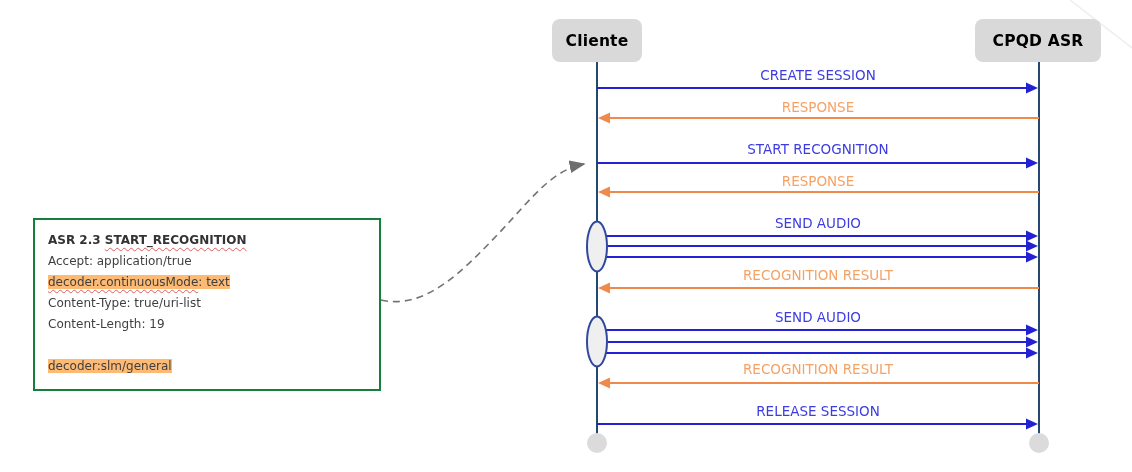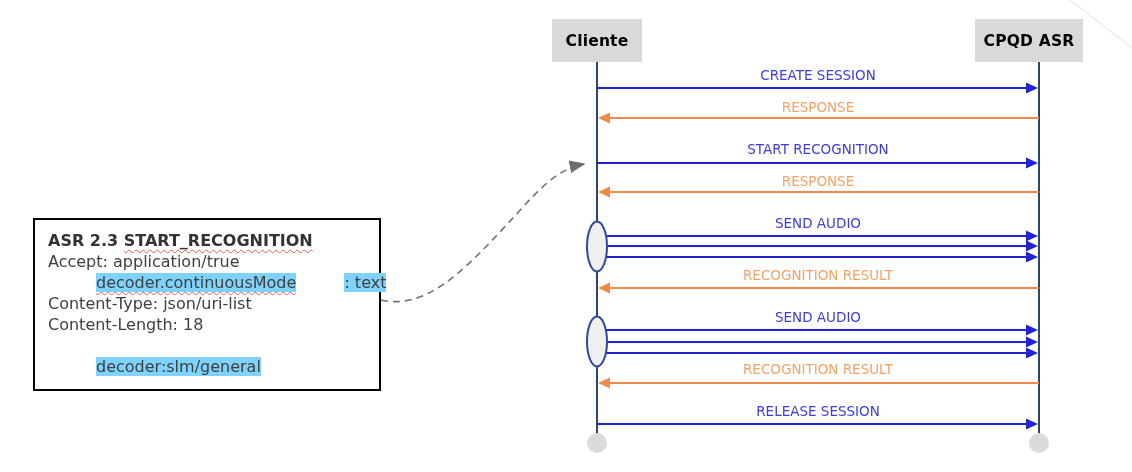--- a/index.html
+++ b/index.html
@@ -9,36 +9,36 @@
     background:#ffffff;
     overflow:hidden;
     font-family:"DejaVu Sans",sans-serif;
   }
   #diagram-svg{position:absolute;left:0;top:0;}
   #diagram-svg text{font-family:"DejaVu Sans",sans-serif;}
   .actor{
     position:absolute;
     box-sizing:border-box;
     background:#d9d9d9;
-    border-radius:0;
+    border-radius:8px;
     display:flex;align-items:center;justify-content:center;
     font-weight:bold;font-size:15.5px;color:#000;
     letter-spacing:.2px;
   }
   .note{
     position:absolute;
     box-sizing:border-box;
     background:#ffffff;
-    border:2px solid #000000;
+    border:2px solid #15803d;
     padding:10px 13px 8px 13px;
-    font-size:16px;line-height:21px;color:#3f3f3f;
+    font-size:12px;line-height:21px;color:#3f3f3f;
   }
   .note-line{white-space:pre;min-height:21px;}
   .seg.b{font-weight:bold;color:#333333;}
-  .seg.hl{background:#7dd3fc;margin-left:48px;}
+  .seg.hl{background:#fdba74;}
   .seg.sq{
     text-decoration-line:underline;
     text-decoration-style:wavy;
     text-decoration-color:#e05d5d;
     text-decoration-thickness:1px;
     text-underline-offset:3px;
     text-decoration-skip-ink:none;
   }
 </style>
 </head>
@@ -93,29 +93,29 @@
       <path d="M 610 377.5 L 610 388.5 L 598 383 Z" fill="#f08a4b"></path>
       <text x="818" y="374" fill="#f5a265" font-size="13.5" text-anchor="middle">RECOGNITION RESULT</text>
       <line x1="597" y1="424" x2="1027" y2="424" stroke="#2222d4" stroke-width="2"></line>
       <path d="M 1026 418.5 L 1026 429.5 L 1038 424 Z" fill="#2222d4"></path>
       <text x="818" y="416" fill="#3c3ce0" font-size="13.5" text-anchor="middle">RELEASE SESSION</text>
     </svg>
 
   <div class="actor" style="left: 552px; top: 19px; width: 90px; height: 43px;">
     <span>Cliente</span>
   </div>
-  <div class="actor" style="left: 975px; top: 19px; width: 108px; height: 43px;">
+  <div class="actor" style="left: 975px; top: 19px; width: 126px; height: 43px;">
     <span>CPQD ASR</span>
   </div>
 
   <div class="note" style="left: 33px; top: 218px; width: 348px; height: 173px;">
     <div>
         <div class="note-line"><span class="seg b">ASR 2.3 </span><span class="seg b sq">START_RECOGNITION</span></div>
         <div class="note-line"><span class="seg">Accept: application/true</span></div>
         <div class="note-line"><span class="seg hl sq">decoder.continuousMode</span><span class="seg hl">: text</span></div>
-        <div class="note-line"><span class="seg">Content-Type: json/uri-list</span></div>
-        <div class="note-line"><span class="seg">Content-Length: 18</span></div>
+        <div class="note-line"><span class="seg">Content-Type: true/uri-list</span></div>
+        <div class="note-line"><span class="seg">Content-Length: 19</span></div>
         <div class="note-line">&nbsp;</div>
         <div class="note-line"><span class="seg hl">decoder:slm/general</span></div>
       </div>
   </div>
 
 </div>
 
 </body></html>

